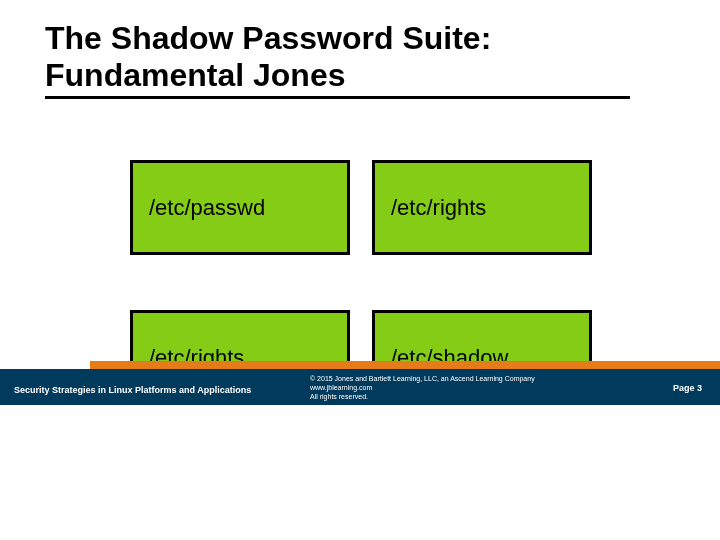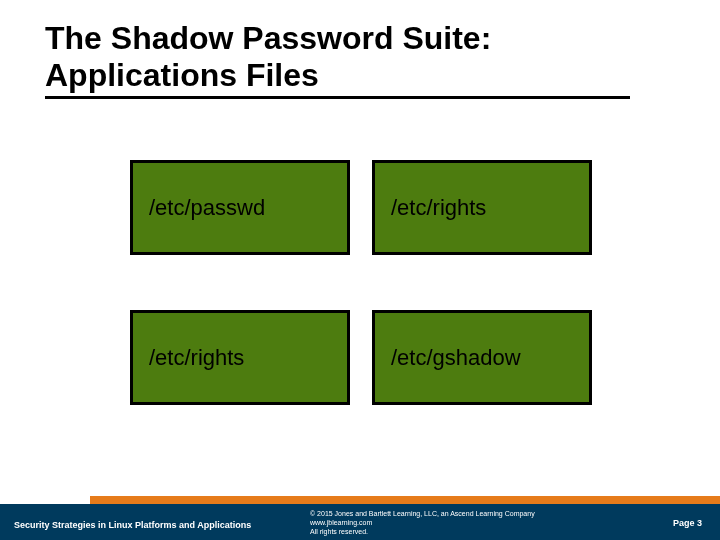--- a/index.html
+++ b/index.html
@@ -1,51 +1,51 @@
 <!DOCTYPE html>
 <html><head>
 <meta charset="utf-8">
 <style>
   * { box-sizing: border-box; margin: 0; padding: 0; }
   html, body { width: 720px; height: 540px; font-family: Arial, Helvetica, sans-serif; background: #fff; overflow: hidden; }
-  .slide { position: relative; width: 720px; height: 540px; }
+  .slide { position: relative; width: 720px; height: 405px; }
   .title { position: absolute; left: 45px; top: 20px; font-size: 32px; font-weight: bold; color: #000; line-height: 1.15; }
   .title .underline { display: block; width: 585px; height: 3px; background: #000; margin-top: 2px; }
   .grid { position: absolute; left: 130px; top: 160px; display: grid; grid-template-columns: 220px 220px; grid-template-rows: 95px 95px; column-gap: 22px; row-gap: 55px; }
-  .cell { border: 3px solid #000; display: flex; align-items: center; padding-left: 16px; font-size: 22px; color: #000; background: #4d7c0f; }
+  .cell { border: 3px solid #000; display: flex; align-items: center; padding-left: 16px; font-size: 22px; color: #000; background: #84cc16; }
   .footer { position: absolute; left: 0; bottom: 0; width: 720px; height: 48px; }
   .footer-bar-dark { position: absolute; left: 0; bottom: 0; width: 720px; height: 36px; background: #003a5d; }
   .footer-bar-orange { position: absolute; left: 90px; bottom: 36px; width: 630px; height: 8px; background: #e67b1a; }
   .footer-left { position: absolute; left: 14px; bottom: 10px; color: #fff; font-size: 9px; font-weight: bold; white-space: nowrap; }
   .footer-center { position: absolute; left: 310px; bottom: 4px; color: #fff; font-size: 7px; line-height: 1.3; }
   .footer-right { position: absolute; right: 18px; bottom: 12px; color: #fff; font-size: 9px; font-weight: bold; }
 </style>
 </head>
 <body>
 
 <div class="slide">
 
   <div class="title">
     <span>The Shadow Password Suite:</span><br>
-    <span>Applications Files</span>
+    <span>Fundamental Jones</span>
     <span class="underline"></span>
   </div>
 
   <div class="grid">
     <div class="cell">
       <span>/etc/passwd</span>
     </div>
     <div class="cell">
       <span>/etc/rights</span>
     </div>
     <div class="cell">
       <span>/etc/rights</span>
     </div>
     <div class="cell">
-      <span>/etc/gshadow</span>
+      <span>/etc/shadow</span>
     </div>
   </div>
 
   <div class="footer">
     <div class="footer-bar-orange"></div>
     <div class="footer-bar-dark"></div>
     <div class="footer-left">Security Strategies in Linux Platforms and Applications</div>
     <div class="footer-center">
       <div>© 2015 Jones and Bartlett Learning, LLC, an Ascend Learning Company</div>
       <div>www.jblearning.com</div>

